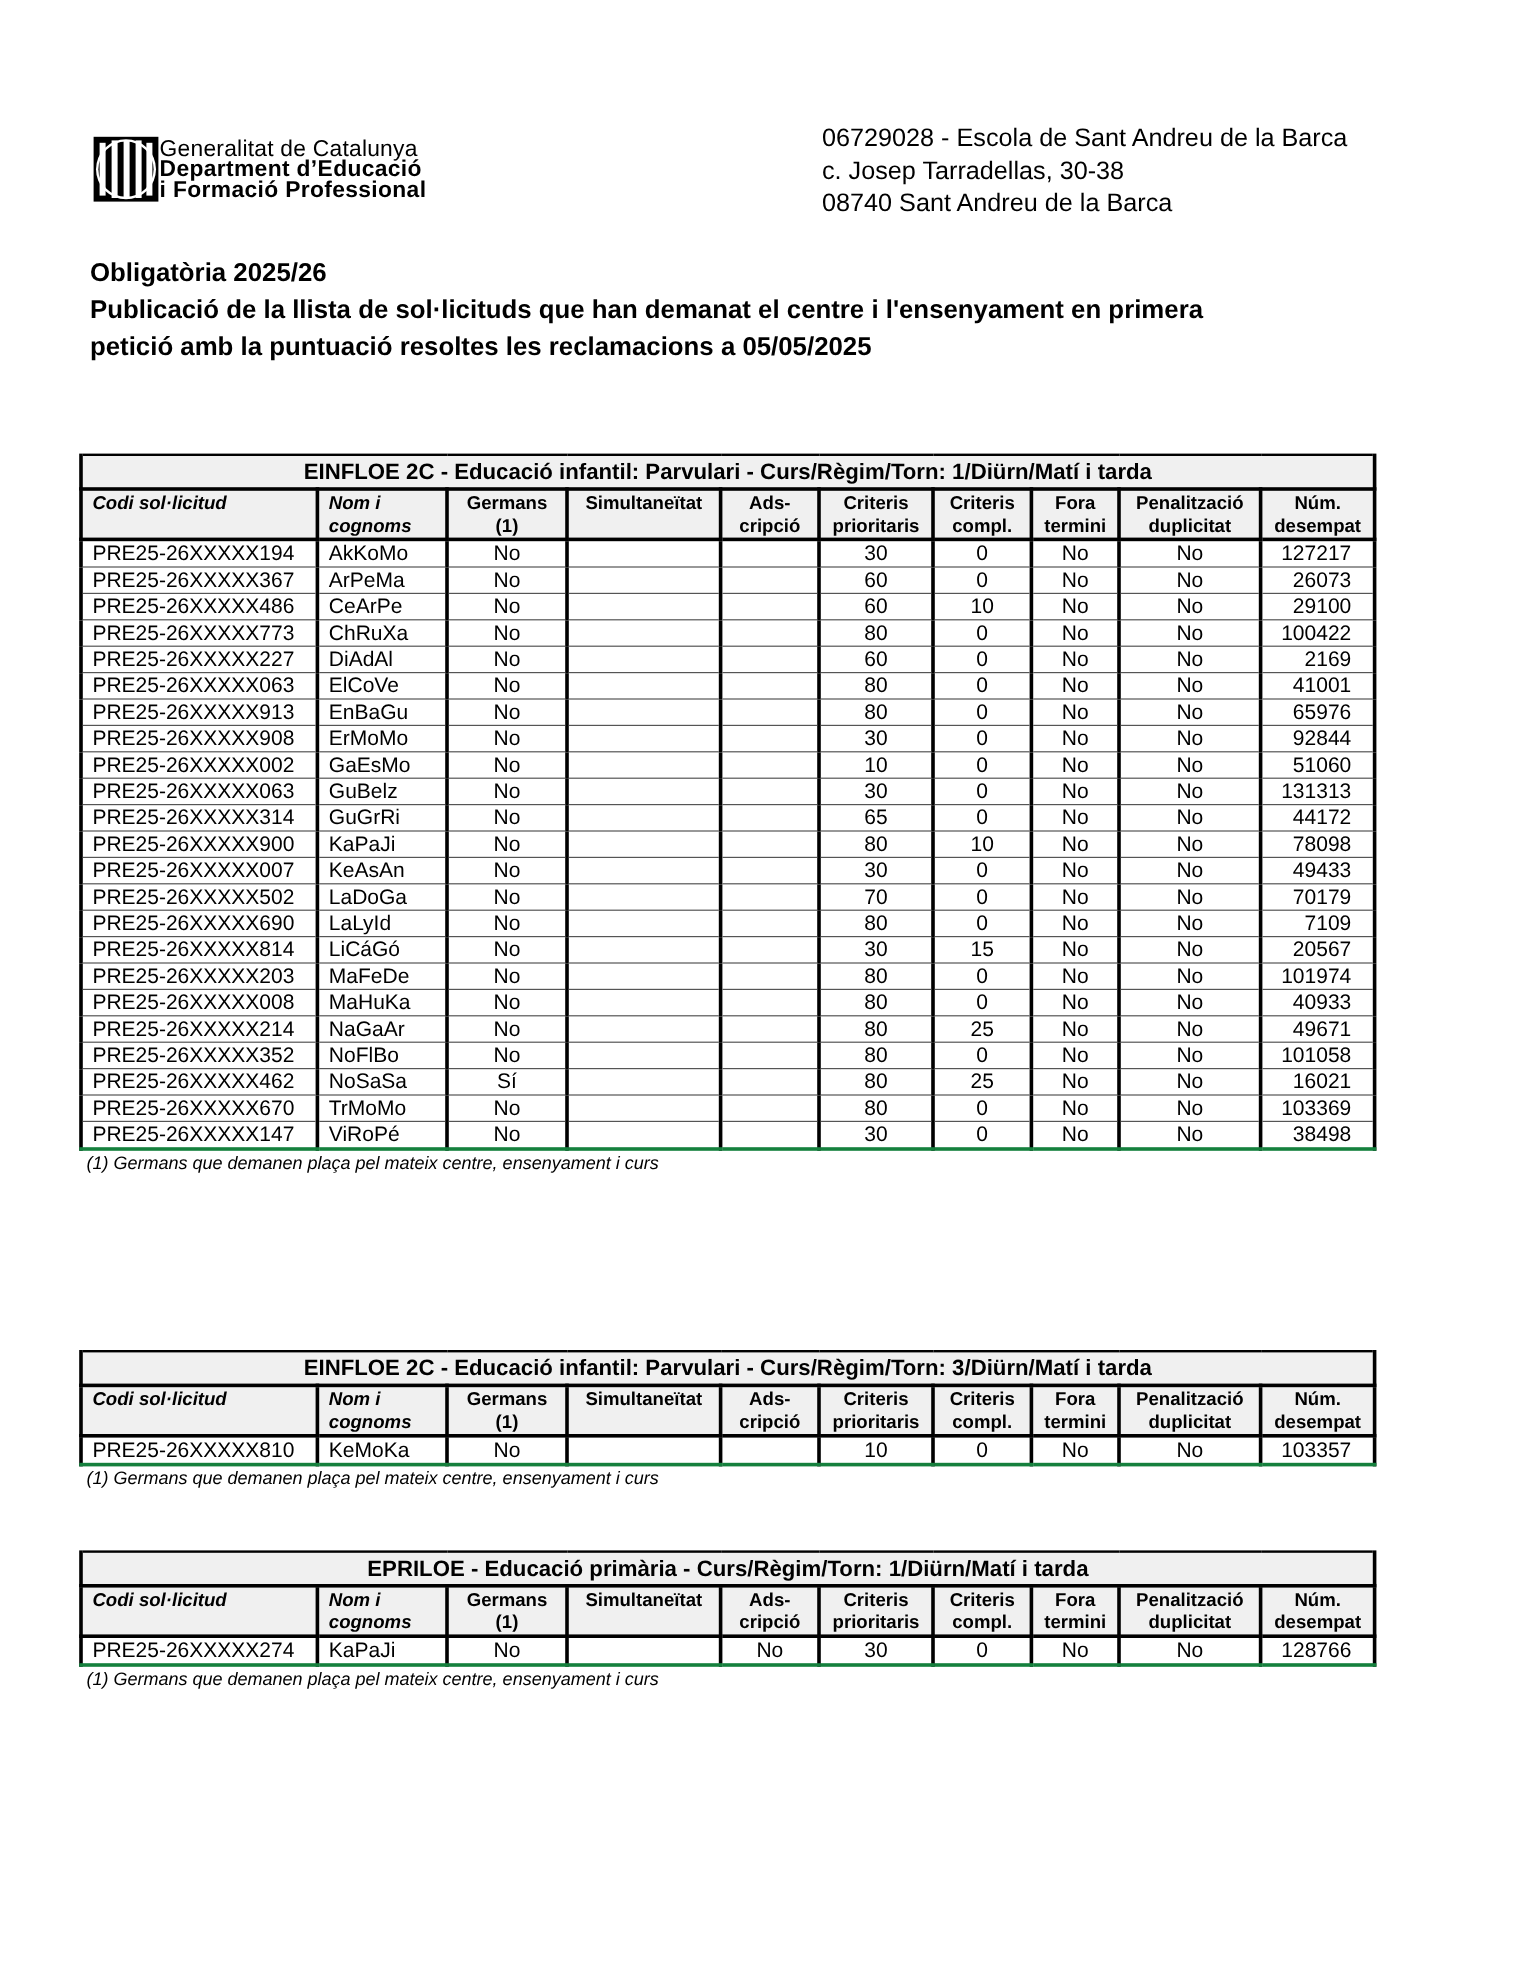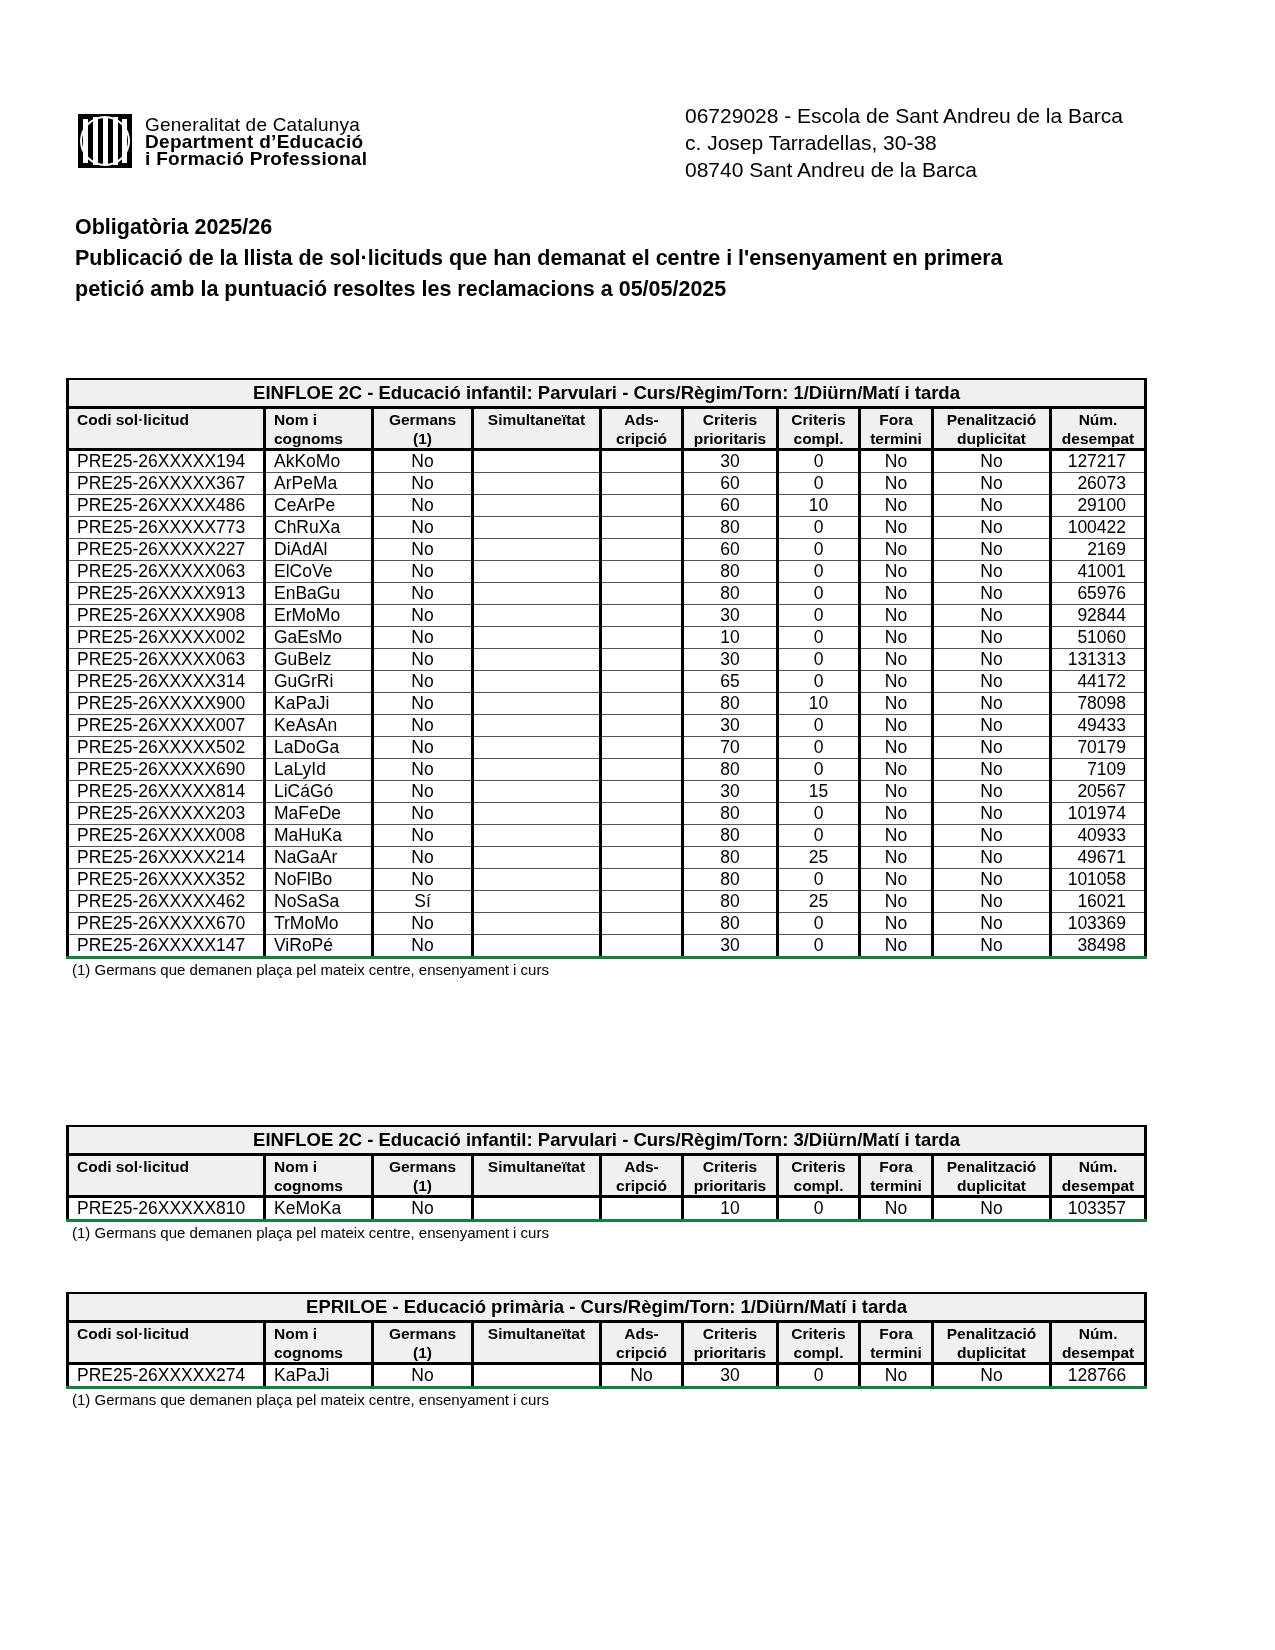--- a/index.html
+++ b/index.html
@@ -1,37 +1,37 @@
 <!DOCTYPE html>
 <html><head>
 <meta charset="utf-8">
 <style>
   html, body { margin:0; padding:0; background:#ffffff; }
   body { width:1275px; height:1650px; position:relative; overflow:hidden;
          font-family:"Liberation Sans", sans-serif; color:#000; }
   .logo { position:absolute; left:77px; top:113px; display:flex; align-items:center; }
   .logo-mark { width:56px; height:56px; }
-  .logo-text { margin-left:12px; line-height:17px; }
+  .logo-text { line-height:17px; }
   .logo-text .l1 { font-size:19px; font-weight:normal; letter-spacing:0.2px; }
   .logo-text .l2, .logo-text .l3 { font-size:19px; font-weight:bold; letter-spacing:0.3px; }
   .address { position:absolute; left:685px; top:102px; font-size:21px; line-height:27px; }
   .title { position:absolute; left:75px; top:212px; font-size:21.5px; font-weight:bold; line-height:31px; width:1150px; }
   .tbl-wrap { position:absolute; left:66px; width:930px; }
   table { border-collapse:collapse; width:100%; table-layout:fixed; }
   td, th { font-size:17.5px; padding:0 4px; height:21px; line-height:21px; white-space:nowrap; overflow:hidden; }
   .caption-row th { background:#f0f0f0; font-size:18.5px; font-weight:bold; text-align:center; height:26px; line-height:26px;
                     border-top:2px solid #000; border-left:3px solid #000; border-right:3px solid #000; border-bottom:3px solid #000; }
   .hdr th { background:#f0f0f0; font-size:15.5px; font-weight:bold; line-height:19px; height:auto; vertical-align:top;
             border-left:3px solid #000; border-right:3px solid #000; border-bottom:3px solid #000; text-align:center; padding-top:1px; }
-  .hdr th.left { text-align:left; padding-left:8px; }
+  .hdr th.left { text-align:left; padding-left:8px;font-style:italic; }
   .data td { border-left:3px solid #000; border-right:3px solid #000; border-bottom:1.5px solid #555; text-align:center; }
   .data td.left { text-align:left; padding-left:8px; }
   .data td.num { text-align:right; padding-right:18px; }
   .data:last-child td { border-bottom:3px solid #15803d; }
-  .foot { font-size:15px; margin-top:2px; margin-left:6px; }
+  .foot { font-size:15px; margin-top:2px; margin-left:6px;font-style:italic; }
 </style>
 </head>
 <body>
 
 <div class="logo">
   <svg class="logo-mark" viewBox="0 0 56 56">
     <rect x="1" y="1" width="54" height="54" fill="#000"></rect>
     <ellipse cx="28" cy="28" rx="25" ry="25" fill="#fff"></ellipse>
     <ellipse cx="28" cy="28" rx="23" ry="23" fill="#000"></ellipse>
     <rect x="6" y="6" width="5" height="44" fill="#fff"></rect>

